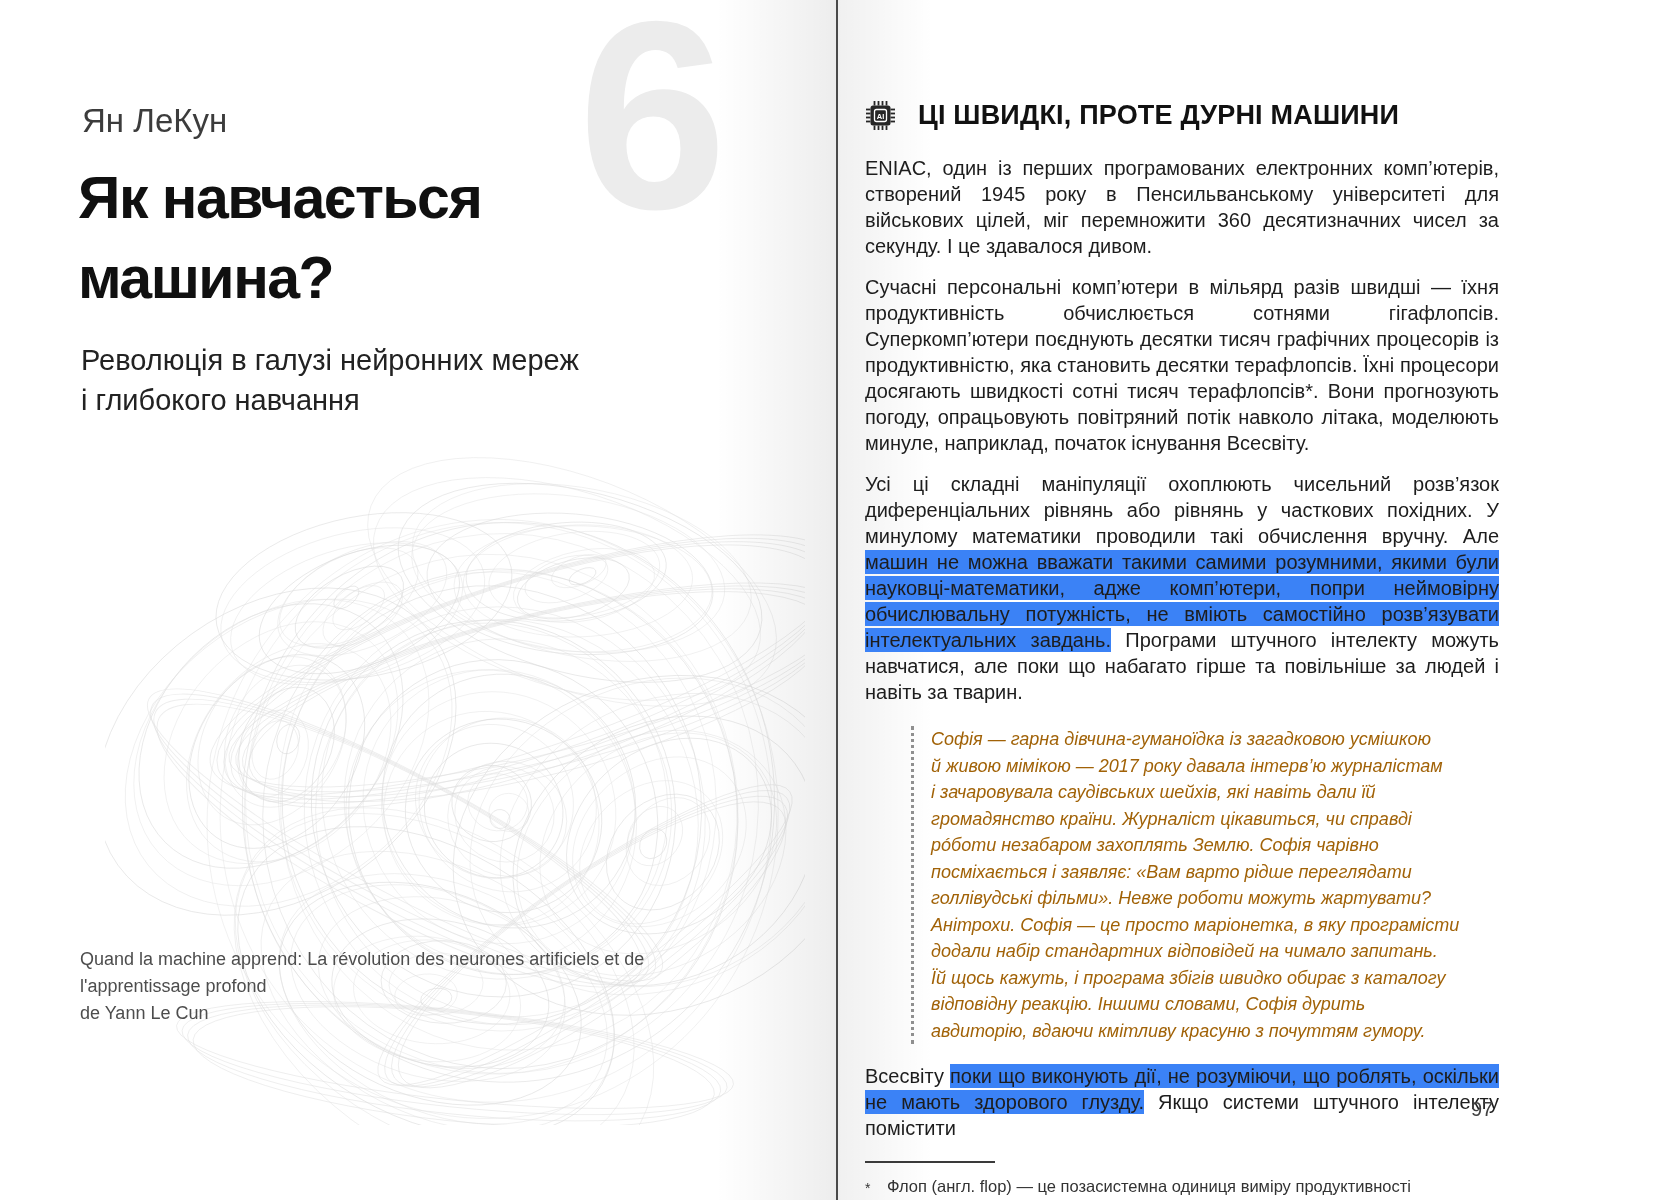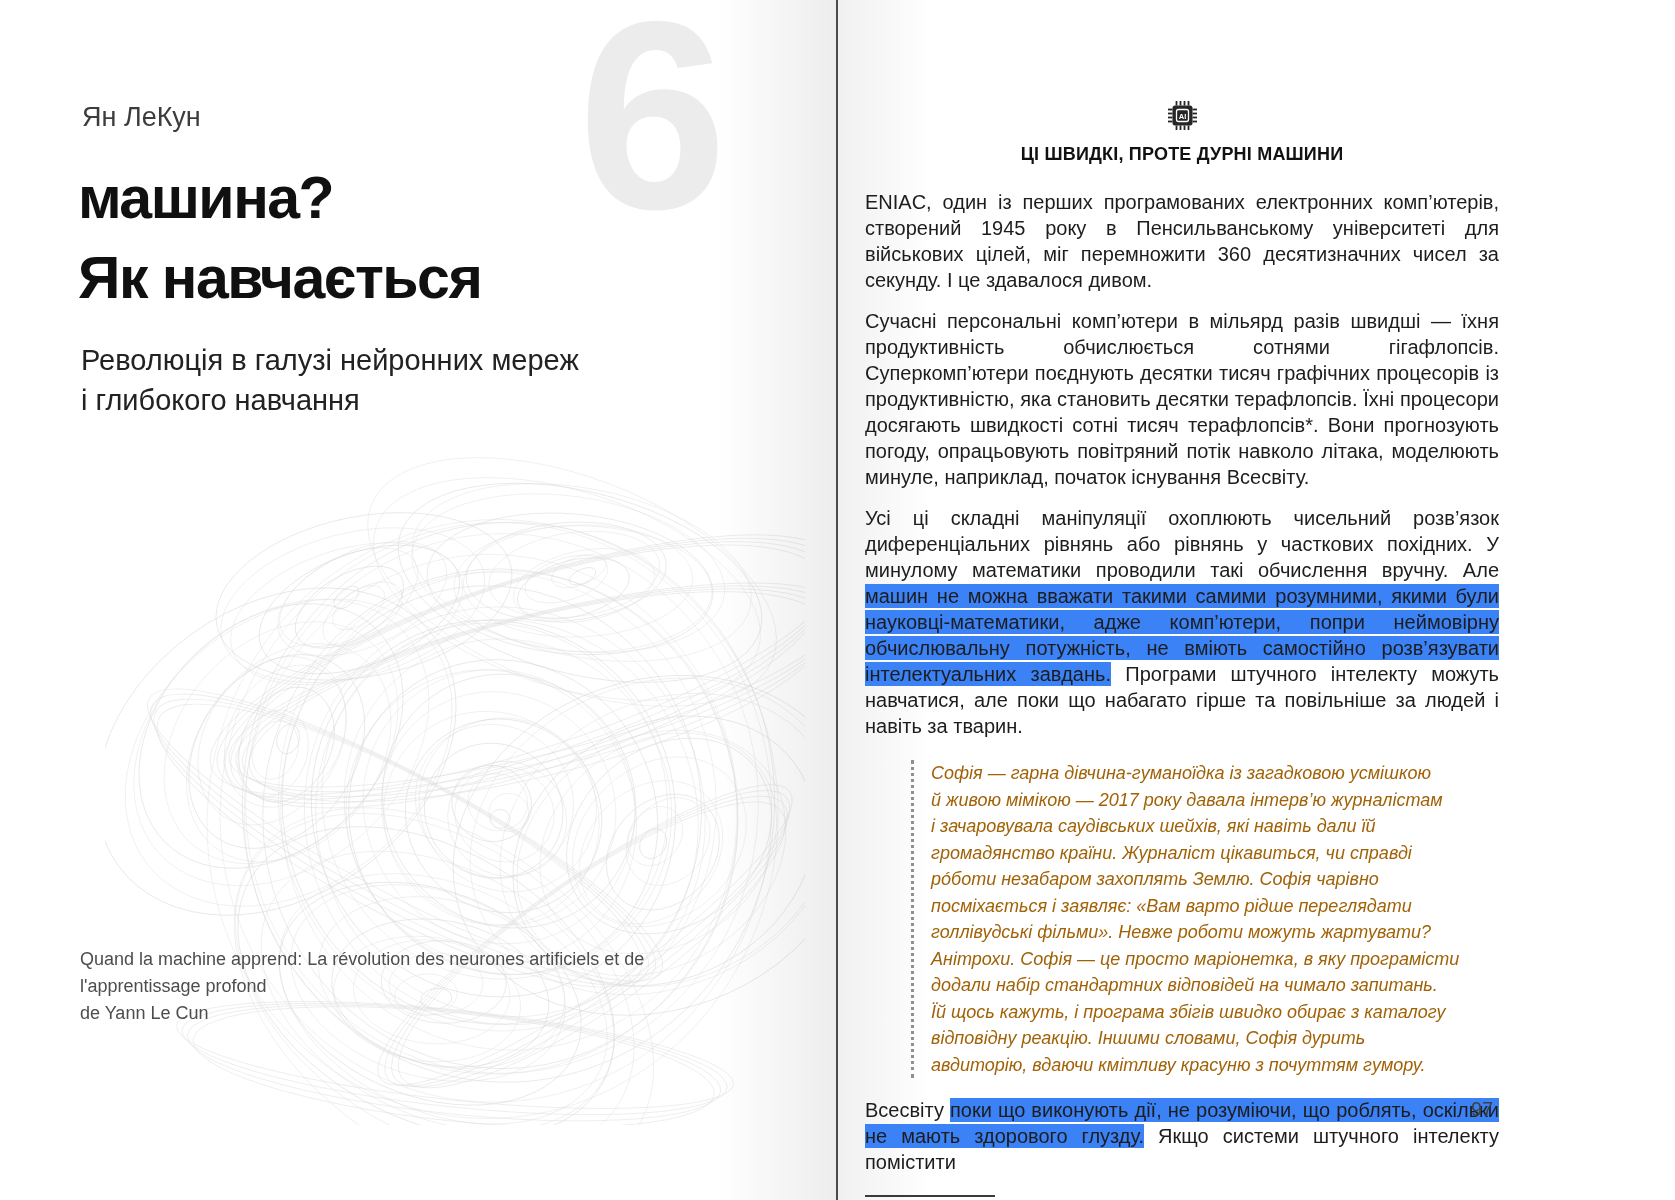--- a/index.html
+++ b/index.html
@@ -14,41 +14,41 @@
   .spine-line         { position: absolute; left: 836px; top: 0; width: 2px; height: 100%; background: #4a4a4a; }
   .spine-shadow-right { position: absolute; left: 838px; top: 0; width: 95px; height: 100%;
                         background: linear-gradient(to right, rgba(0,0,0,0.06) 0%, rgba(0,0,0,0) 100%); }
 
   
   .left-page { position: absolute; left: 0; top: 0; width: 836px; height: 1200px; }
 
   .chapter-number { position: absolute; left: 578px; top: -52px; font-size: 268px; font-weight: 700;
                     line-height: 1.25; color: #ececec; letter-spacing: -6px; }
 
-  .author   { position: absolute; left: 82px; top: 102px; font-size: 27px; color: #3c3c3c; }
+  .author   { position: absolute; left: 82px; top: 102px; font-size: 33px; color: #3c3c3c; }
 
   .page-title { position: absolute; left: 78px; top: 158px; font-size: 59px; font-weight: 700;
                 line-height: 80px; color: #101010; letter-spacing: -1.5px; }
 
   .subtitle { position: absolute; left: 81px; top: 340px; font-size: 29px; line-height: 40px;
               color: #222; white-space: pre-line; }
 
   .illustration { position: absolute; left: 105px; top: 415px; width: 700px; height: 710px; }
   .illustration svg { width: 100%; height: 100%; }
 
   .attribution { position: absolute; left: 80px; top: 946px; font-size: 18px; line-height: 27px;
                  color: #4d4d4d; white-space: pre-line; }
 
   
   .right-page { position: absolute; left: 838px; top: 0; width: 837px; height: 1200px; }
   .content    { position: absolute; left: 27px; top: 100px; width: 634px; }
 
-  .section-heading { display: flex; align-items: center; gap: 13px; margin-bottom: 24px; flex-direction: column; }
+  .section-heading { display: flex; align-items: center; gap: 22px; margin-bottom: 24px; }
   .section-heading .chip { flex: 0 0 auto; width: 31px; height: 31px; }
-  .section-heading h1 { font-size: 18px; font-weight: 700; letter-spacing: 0.2px; color: #111; }
+  .section-heading h1 { font-size: 27px; font-weight: 700; letter-spacing: 0.2px; color: #111; }
 
   .body-par { font-size: 20px; line-height: 26px; text-align: justify; margin-bottom: 15px; color: #1d1d1d; }
   .hl { background: #3b82f6; box-decoration-break: clone; -webkit-box-decoration-break: clone; padding: 1px 0; }
 
   .quote-block { margin: 21px 0 19px 46px; padding-left: 17px; border-left: 3px dotted #8f8f8f;
                  font-style: italic; font-size: 18px; line-height: 26.5px; color: #a16207;
                  white-space: pre-line; }
 
   .footnote-rule { width: 130px; height: 0; border-top: 2px solid #3a3a3a; margin: 20px 0 12px 0; }
   .footnote { display: flex; font-size: 16.5px; line-height: 23px; color: #333; }
@@ -61,22 +61,22 @@
 
 <div class="spread">
 
   <div class="left-page">
 
     <div class="chapter-number">6</div>
 
     <div class="author">Ян ЛеКун</div>
 
     <div class="page-title">
+      <div>Як навчається</div>
       <div>машина?</div>
-      <div>Як навчається</div>
     </div>
 
     <div class="subtitle">Революція в галузі нейронних мереж
 і глибокого навчання</div>
 
     <div class="illustration">
       <svg id="wire-svg" viewBox="0 0 700 710" xmlns="http://www.w3.org/2000/svg" aria-hidden="true">
           <g>
             <ellipse cx="395" cy="404" rx="10" ry="9.5" transform="rotate(8 395 404)" fill="none" stroke="#d6d6d6" stroke-width="0.8" opacity="0.6"></ellipse>
             <ellipse cx="403.9249832940722" cy="397.4074894576213" rx="20" ry="19" transform="rotate(11.2 403.9249832940722 397.4074894576213)" fill="none" stroke="#e3e3e3" stroke-width="0.8" opacity="0.6"></ellipse>

